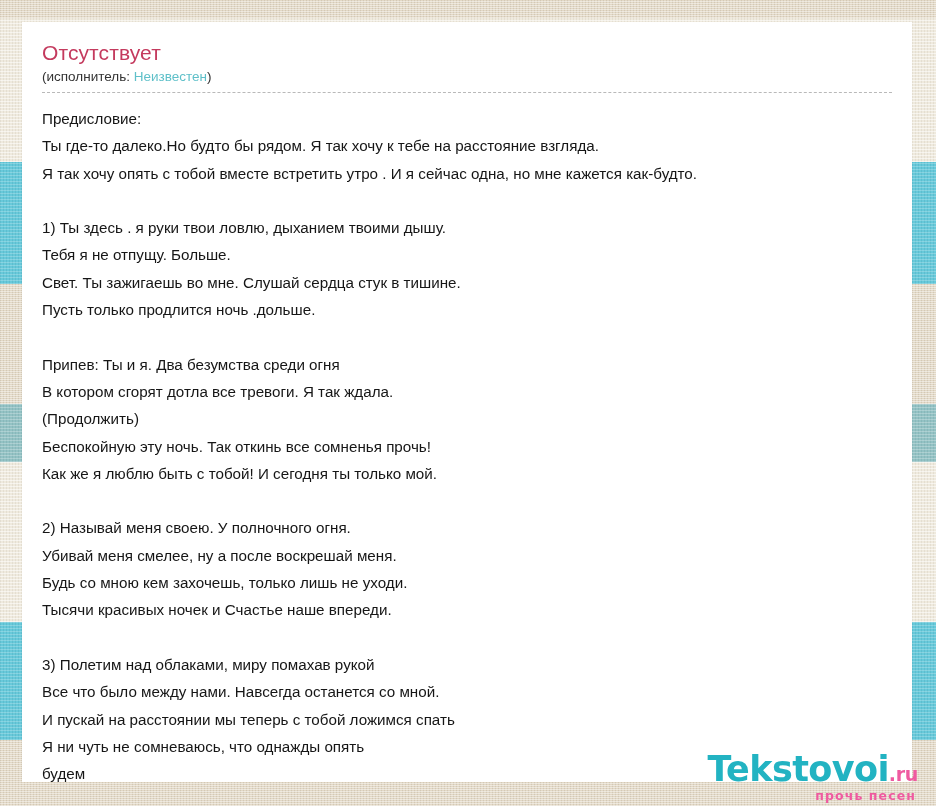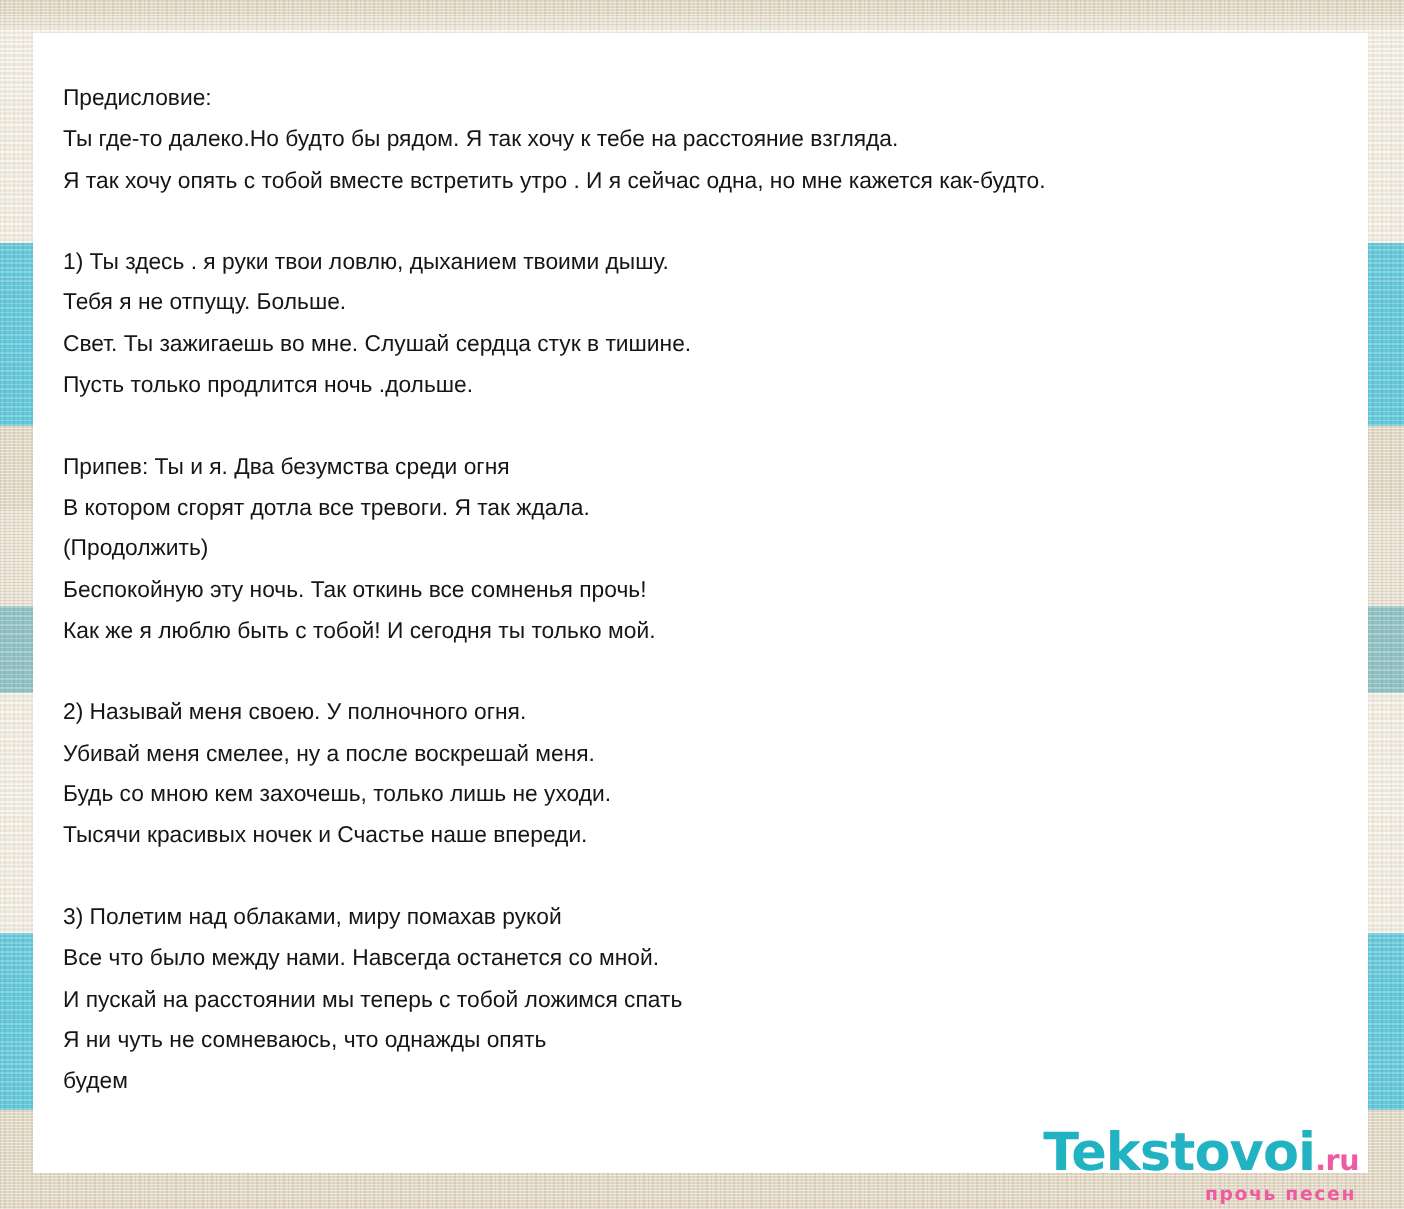--- a/index.html
+++ b/index.html
@@ -97,21 +97,21 @@
     line-height: 27.3px;
     color: #161616;
     white-space: pre-wrap;
     overflow: visible;
     width: 960px;
   }
 
   
   .logo {
     position: absolute;
-    right: 30px;
+    right: 18px;
     bottom: 4px;
     z-index: 4;
     text-align: right;
     line-height: 1;
     user-select: none;
   }
   .logo-main {
     font-family: "DejaVu Sans", sans-serif;
     font-weight: bold;
     font-size: 35px;
@@ -149,21 +149,26 @@
     <div class="stripe teal" style="top: 162px; height: 122px;"></div>
     <div class="stripe sand" style="top: 284px; height: 120px;"></div>
     <div class="stripe dimteal" style="top: 404px; height: 58px;"></div>
     <div class="stripe cream" style="top: 462px; height: 160px;"></div>
     <div class="stripe teal" style="top: 622px; height: 118px;"></div>
     <div class="stripe sand" style="top: 740px; height: 66px;"></div>
   </div>
 
 <div class="card">
 
-
+  <h1 class="song-title">Отсутствует</h1>
+
+  <div class="artist-line">
+    <span>(исполнитель:</span>
+    <a href="#" class="artist-link">Неизвестен</a><span>)</span>
+  </div>
 
   <div class="lyrics">Предисловие:
 Ты где-то далеко.Но будто бы рядом. Я так хочу к тебе на расстояние взгляда.
 Я так хочу опять с тобой вместе встретить утро . И я сейчас одна, но мне кажется как-будто.
 
 1) Ты здесь . я руки твои ловлю, дыханием твоими дышу.
 Тебя я не отпущу. Больше.
 Свет. Ты зажигаешь во мне. Слушай сердца стук в тишине.
 Пусть только продлится ночь .дольше.
 

